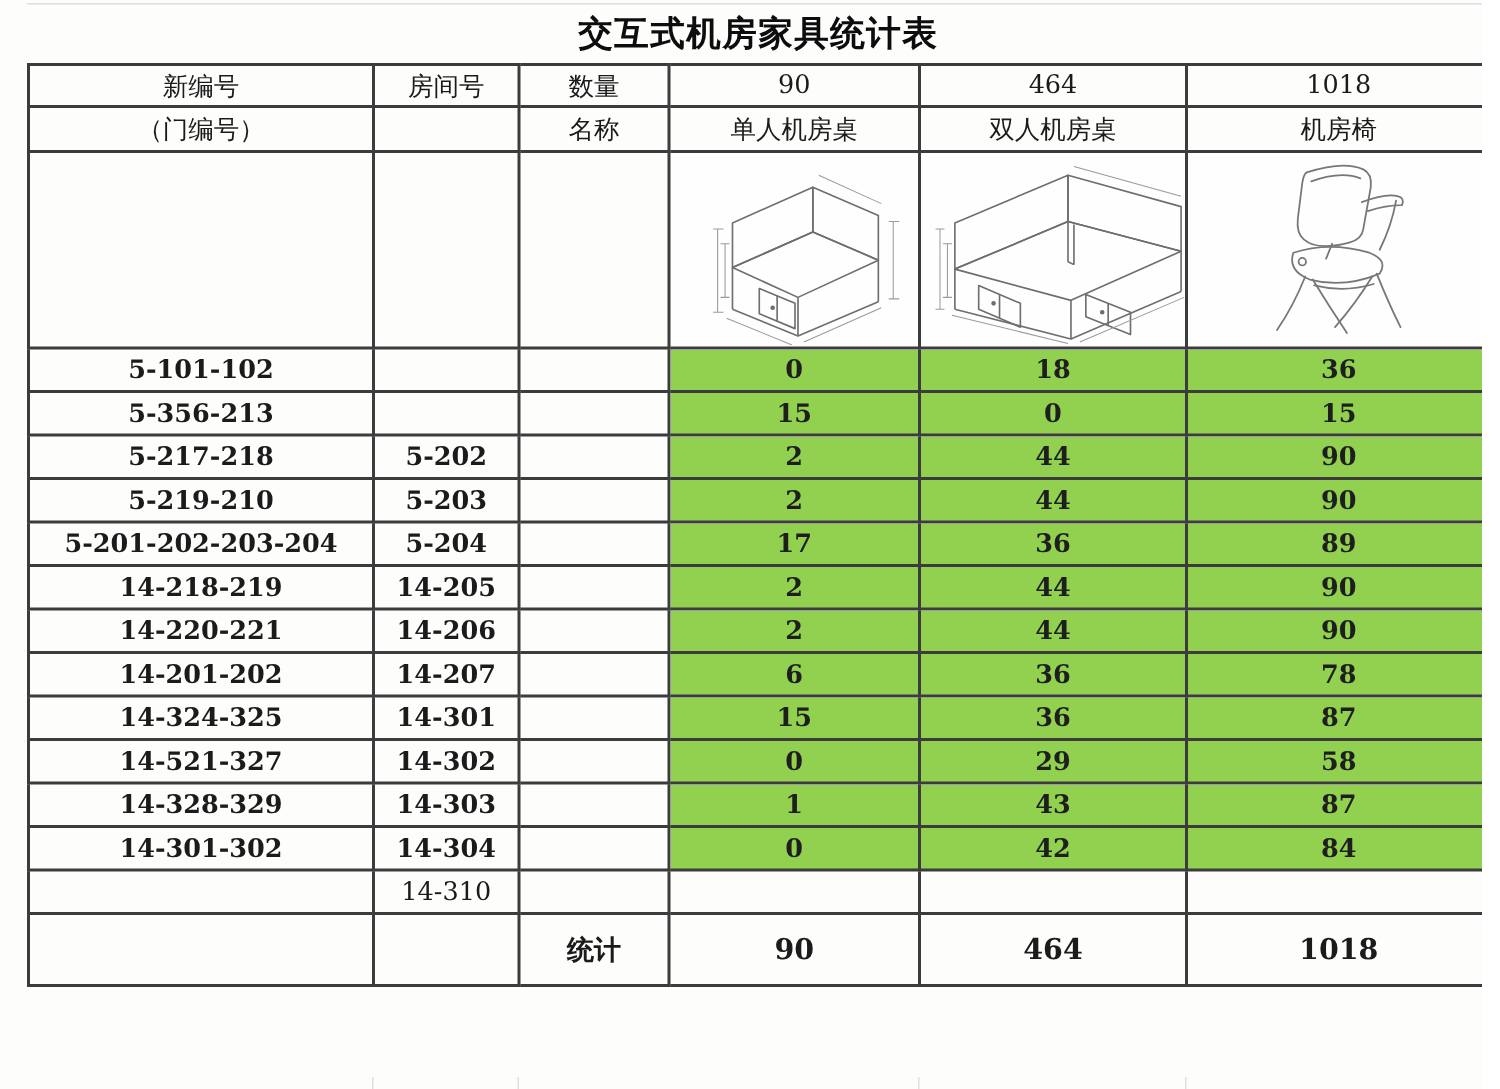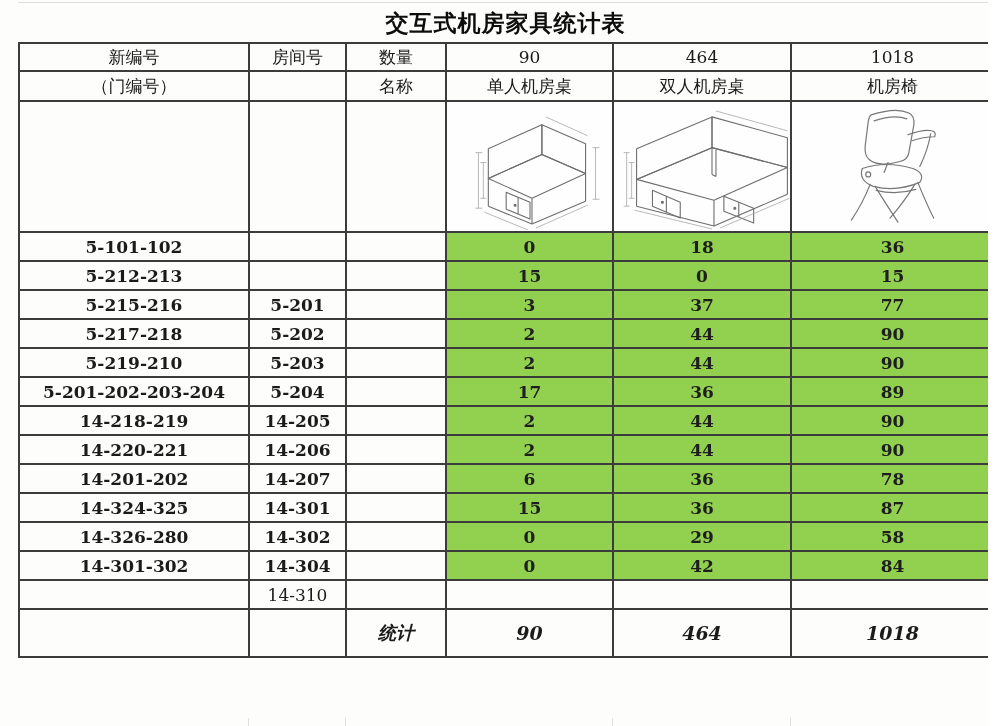--- a/index.html
+++ b/index.html
@@ -36,21 +36,21 @@
     font-size:17px;padding:0 2px;
     overflow:hidden;white-space:nowrap;
   }
   tr.hdr1{height:28px;margin-left:36px;}
   tr.hdr2{height:30px;}
   tr.imgrow{height:131px;}
   tr.datarow{height:29px;font-weight:bold;}
   tr.extrarow{height:29px;}
   tr.totalrow{height:48px;}
   td.hl{background:#92d050;color:#1e1e1e;}
-  tr.totalrow td{font-weight:bold;font-size:19px;font-style:italic;}
+  tr.totalrow td{font-weight:bold;font-size:19px;}
   tr.totalrow td.stat-label{font-size:18px;}
   td.drawcell{background:#fefefe;}
   td.drawcell svg{display:block;margin:0 auto;}
 </style>
 </head>
 <body>
 
 <div class="canvas">
 
   <div class="grid-top"></div>
@@ -161,34 +161,26 @@
 
       <tr class="datarow">
           <td>5-101-102</td>
           <td></td>
           <td></td>
           <td class="hl">0</td>
           <td class="hl">18</td>
           <td class="hl">36</td>
         </tr>
         <tr class="datarow">
-          <td>5-212-213</td>
+          <td>5-356-213</td>
           <td></td>
           <td></td>
           <td class="hl">15</td>
           <td class="hl">0</td>
           <td class="hl">15</td>
-        </tr>
-        <tr class="datarow">
-          <td>5-215-216</td>
-          <td>5-201</td>
-          <td></td>
-          <td class="hl">3</td>
-          <td class="hl">37</td>
-          <td class="hl">77</td>
         </tr>
         <tr class="datarow">
           <td>5-217-218</td>
           <td>5-202</td>
           <td></td>
           <td class="hl">2</td>
           <td class="hl">44</td>
           <td class="hl">90</td>
         </tr>
         <tr class="datarow">
@@ -233,26 +225,34 @@
         </tr>
         <tr class="datarow">
           <td>14-324-325</td>
           <td>14-301</td>
           <td></td>
           <td class="hl">15</td>
           <td class="hl">36</td>
           <td class="hl">87</td>
         </tr>
         <tr class="datarow">
-          <td>14-326-280</td>
+          <td>14-521-327</td>
           <td>14-302</td>
           <td></td>
           <td class="hl">0</td>
           <td class="hl">29</td>
           <td class="hl">58</td>
+        </tr>
+        <tr class="datarow">
+          <td>14-328-329</td>
+          <td>14-303</td>
+          <td></td>
+          <td class="hl">1</td>
+          <td class="hl">43</td>
+          <td class="hl">87</td>
         </tr>
         <tr class="datarow">
           <td>14-301-302</td>
           <td>14-304</td>
           <td></td>
           <td class="hl">0</td>
           <td class="hl">42</td>
           <td class="hl">84</td>
         </tr>
         <tr class="extrarow">

